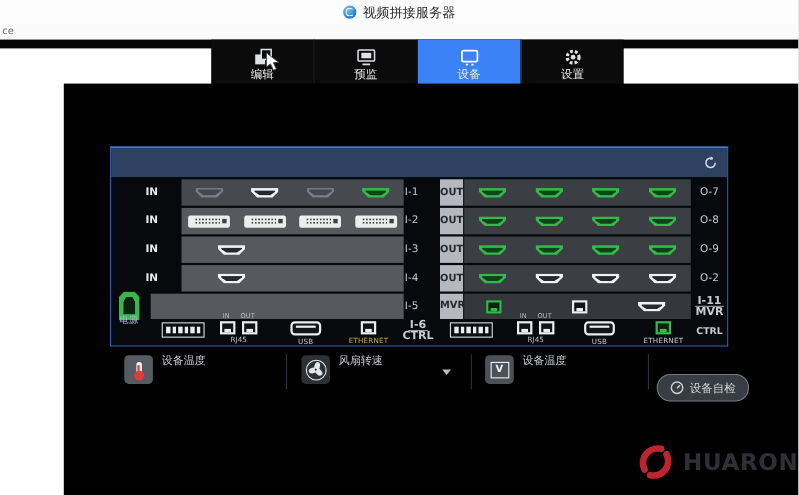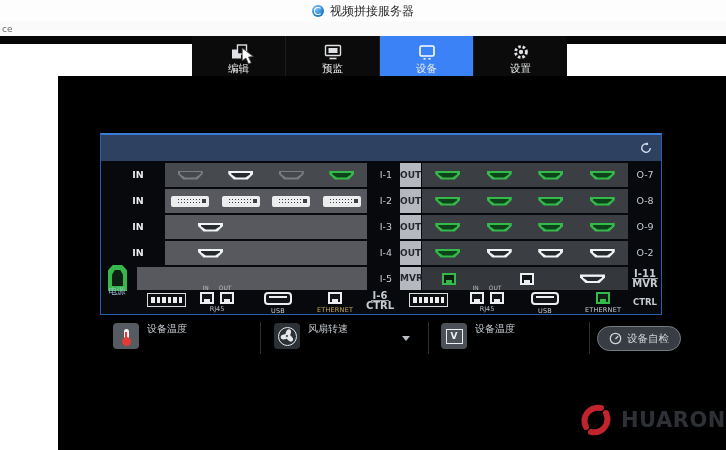--- a/index.html
+++ b/index.html
@@ -42,21 +42,21 @@
   .rr{left:321px;width:206px;height:24px;background:#3b3f44;}
   .rr1{top:2px;}.rr2{top:28px;}.rr3{top:54px;}.rr4{top:80px;}
   .mvr-row{position:absolute;top:106px;height:23px;left:321px;width:206px;background:#34383d;}
   .mvr-row .eth,.mvr-row .hdmi{position:absolute;top:50%;transform:translateY(-50%);}
   .mvr-row > :nth-child(1){left:20px;}
   .mvr-row > :nth-child(2){left:98px;}
   .mvr-row > :nth-child(3){left:158px;}
   .in-lab{position:absolute;left:24px;width:26px;text-align:center;font-weight:bold;
           font-size:9.5px;color:#e8eaec;height:24px;line-height:24px;}
   .llab,.rlab{position:absolute;font-size:9.5px;color:#c6cbd0;height:24px;line-height:24px;}
-  .llab{left:267px;width:24px;text-align:right;}
+  .llab{left:267px;width:24px;text-align:left;}
   .rlab{left:529px;width:30px;text-align:center;}
   .strip{position:absolute;left:299px;width:21px;background:#b5b9bf;color:#25292e;
          font-size:9px;font-weight:bold;text-align:center;height:24px;line-height:24px;}
   .idblock{position:absolute;display:flex;flex-direction:column;align-items:center;
            justify-content:center;font-size:10px;font-weight:bold;color:#c6cbd0;line-height:9px;}
   .idblock .top{border-bottom:1px solid #9aa0a6;padding:0 2px;}
   
   .hdmi{width:25px;height:9px;position:relative;
         clip-path:polygon(0 0,100% 0,100% 40%,78% 100%,22% 100%,0 40%);}
   .hdmi i{position:absolute;left:3px;right:3px;top:2.5px;bottom:2px;
@@ -115,21 +115,21 @@
   .fan i:nth-child(1){transform:rotate(15deg);}
   .fan i:nth-child(2){transform:rotate(135deg);}
   .fan i:nth-child(3){transform:rotate(255deg);}
   .fan:after{content:"";position:absolute;left:50%;top:50%;width:4px;height:4px;margin:-2px;
         border-radius:50%;background:#2c3136;border:1px solid #e6e8ea;box-sizing:border-box;}
   .volt{width:15px;height:13px;border:1.5px solid #eef0f2;display:flex;align-items:center;
         justify-content:center;font-size:9px;font-weight:bold;color:#eef0f2;}
   .caret{position:absolute;left:402px;top:336px;width:0;height:0;cursor:pointer;
         border-left:4px solid transparent;border-right:4px solid transparent;
         border-top:5px solid #b9bec4;}
-  .selfcheck{position:absolute;left:597px;top:326px;height:25px;padding:0 11px;
+  .selfcheck{position:absolute;left:597px;top:340px;height:25px;padding:0 11px;
         border:1px solid #767c84;border-radius:13px;background:#383d44;display:flex;
         align-items:center;gap:5px;cursor:pointer;box-sizing:border-box;}
   .selfcheck span{font-size:10.5px;color:#ced3d9;}
   
   .logo{position:absolute;left:576px;top:400px;display:flex;align-items:center;gap:5px;}
   .logo .txt{font-size:21px;font-weight:bold;color:#2d3136;letter-spacing:0.5px;}
   
   .cursor{position:absolute;left:240px;top:47px;}
 </style>
 </head>

